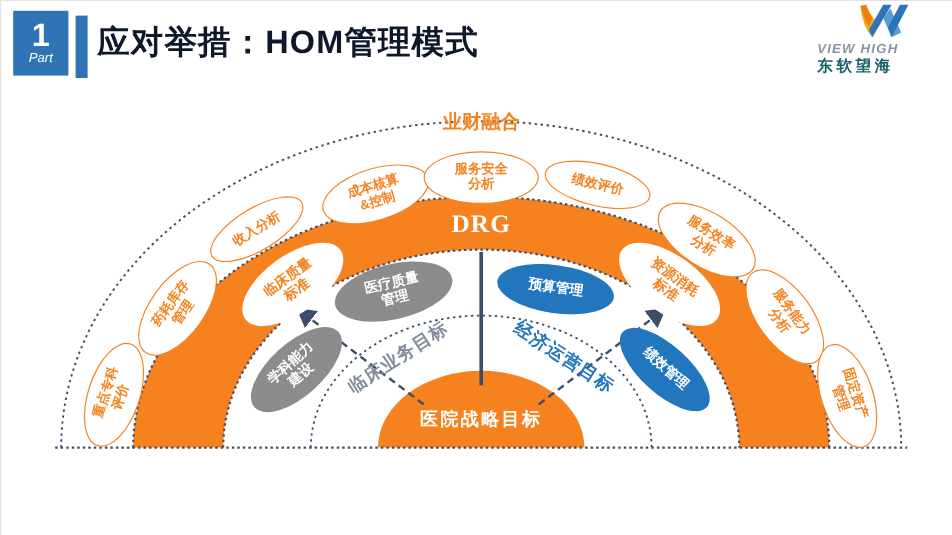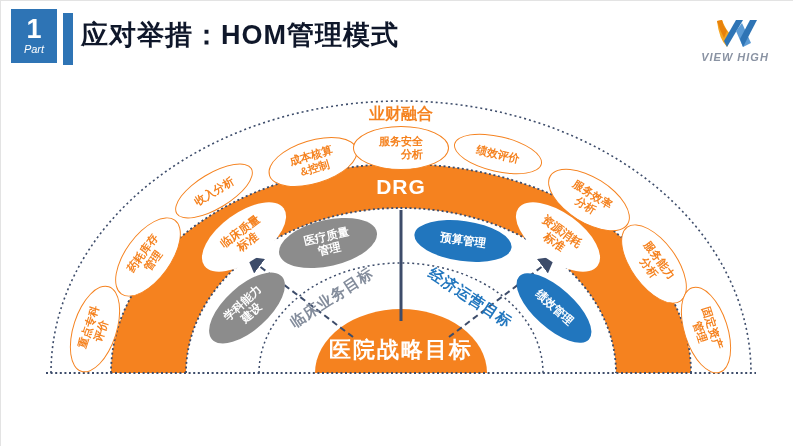--- a/index.html
+++ b/index.html
@@ -16,39 +16,39 @@
     align-items:center; justify-content:center;
   }
   .part-num { font-size:27px; font-weight:bold; line-height:1; }
   .part-word { font-size:11px; line-height:1.1;font-style:italic; }
   .accent-bar { position:absolute; left:62px; top:12px; width:10px; height:52px; background:#2E74B5; }
   .slide-title {
     position:absolute; left:80px; top:16px; font-size:27px; font-weight:bold;
     color:#0f172a; letter-spacing:1px; white-space:nowrap;
   }
   
-  .logo { position:absolute; right:4px; top:16px; width:108px; text-align:center; }
+  .logo { position:absolute; right:4px; top:0; width:108px; }
   .logo-mark { display:block; margin:0 auto; }
   .logo-brand { font-size:11px; font-weight:bold; font-style:italic; color:#8A93A3; letter-spacing:1px; line-height:1.1; }
   .logo-company { font-size:13px; font-weight:bold; color:#16606B; letter-spacing:3px; line-height:1.3; }
   
   .diagram-svg { position:absolute; left:0; top:0; width:793px; height:446px; z-index:0; }
   .dlabel { position:absolute; z-index:2; text-align:center; white-space:nowrap; }
   .oval {
     position:absolute; z-index:2; border-radius:50%;
     display:flex; align-items:center; justify-content:center; text-align:center;
   }
   .oval span { white-space:pre-line; line-height:1.15; display:block; }
   .oval-outer { background:#fff; border:1.5px solid #F5821F; color:#F5821F; font-size:11px; font-weight:bold; }
   .oval-ring  { background:#fff; color:#F5821F; font-size:11.5px; font-weight:bold; }
   .oval-gray  { background:#8C8C8C; color:#fff; font-size:11.5px; font-weight:bold; }
   .oval-blue  { background:#2176BE; color:#fff; font-size:11.5px; font-weight:bold; }
   .top-label   { color:#F5821F; font-size:16px; font-weight:bold; }
   .drg-label   { color:#ffffff; font-size:21px; font-weight:bold; letter-spacing:1px; }
-  .center-label{ color:#ffffff; font-size:22px; font-weight:bold; letter-spacing:2px; }
+  .center-label{ color:#ffffff; font-size:15px; font-weight:bold; letter-spacing:2px; }
   .goal-left  { color:#848D9C; font-size:15px; font-weight:bold; letter-spacing:1px; }
   .goal-right { color:#2176BE; font-size:15px; font-weight:bold; letter-spacing:1px; }
 </style>
 </head>
 <body>
 
 <div class="part-box">
   <div class="part-num">1</div>
   <div class="part-word">Part</div>
 </div>
@@ -57,20 +57,21 @@
 
 <div class="logo">
   <svg class="logo-mark" width="64" height="34" viewBox="0 0 64 34">
     <path d="M14,4 Q16,22 24,30 L29,19 Q22,12 19,3 Z" fill="#F5A623"></path>
     <path d="M14,4 Q17,14 21,21 L24,14 Q20,9 19,3 Z" fill="#E8820C"></path>
     <path d="M24,30 L40,3 L33,3 L21,24 Z" fill="#2E74B5"></path>
     <path d="M33,14 L40,30 L48,26 L39,6 Z" fill="#5B9BD5"></path>
     <path d="M40,30 L54,3 L47,3 L37,22 Z" fill="#2E74B5"></path>
   </svg>
   <div class="logo-brand">VIEW HIGH</div>
+  <div class="logo-company">东软望海</div>
 </div>
 
 <svg class="diagram-svg" viewBox="0 0 793 446">
   <defs>
     <marker id="arrowhead" markerWidth="9" markerHeight="9" refX="6" refY="4.5" orient="auto">
       <path d="M0,0 L8,4.5 L0,9 Z" fill="#3D4C6A"></path>
     </marker>
   </defs>
 
   <path d="M 50,372 A 350,272 0 0 1 750,372" fill="#ffffff" stroke="#3D4C6A" stroke-width="1.6" stroke-dasharray="2 3"></path>
@@ -84,31 +85,31 @@
   <path d="M 314,372 A 86,64 0 0 1 486,372 Z" fill="#F5821F"></path>
 
   <line x1="45" y1="372" x2="755" y2="372" stroke="#3D4C6A" stroke-width="1.8" stroke-dasharray="2 2.6"></line>
 
   <line x1="400" y1="209" x2="400" y2="320" stroke="#3D4C6A" stroke-width="3"></line>
 
   <line x1="352" y1="336" x2="249" y2="258" stroke="#3D4C6A" stroke-width="2" stroke-dasharray="6 4" marker-end="url(#arrowhead)"></line>
   <line x1="448" y1="336" x2="551" y2="258" stroke="#3D4C6A" stroke-width="2" stroke-dasharray="6 4" marker-end="url(#arrowhead)"></line>
 </svg>
 
-<div class="dlabel top-label" style="left:400px; top:113px; transform:translate(-50%,-50%);text-align:right;">业财融合</div>
-<div class="dlabel drg-label" style="left:400px; top:186px; transform:translate(-50%,-50%);">DRG</div>
+<div class="dlabel top-label" style="left:400px; top:101px; transform:translate(-50%,-50%);text-align:right;">业财融合</div>
+<div class="dlabel drg-label" style="left:400px; top:186px; transform:translate(-50%,-50%);font-family:Liberation Serif, serif;">DRG</div>
 <div class="dlabel center-label" style="left:400px; top:349px; transform:translate(-50%,-50%);">医院战略目标</div>
 <div class="dlabel goal-left" style="left:331px; top:297px; transform:translate(-50%,-50%) rotate(-33deg);">临床业务目标</div>
 <div class="dlabel goal-right" style="left:469px; top:297px; transform:translate(-50%,-50%) rotate(33deg);">经济运营目标</div>
 
 <div class="oval oval-outer" style="left:312px; top:161px; width:92px; height:44px; transform:translate(-50%,-50%) rotate(-17deg);">
   <span>成本核算
 &amp;控制</span>
 </div>
-<div class="oval oval-outer" style="left:400px; top:147px; width:96px; height:44px; transform:translate(-50%,-50%);text-align:right;">
+<div class="oval oval-outer" style="left:400px; top:147px; width:96px; height:44px; transform:translate(-50%,-50%);">
   <span>服务安全
 分析</span>
 </div>
 <div class="oval oval-outer" style="left:497px; top:153px; width:90px; height:36px; transform:translate(-50%,-50%) rotate(13deg);">
   <span>绩效评价</span>
 </div>
 <div class="oval oval-outer" style="left:213px; top:190px; width:88px; height:36px; transform:translate(-50%,-50%) rotate(-31deg);">
   <span>收入分析</span>
 </div>
 <div class="oval oval-outer" style="left:588px; top:199px; width:92px; height:46px; transform:translate(-50%,-50%) rotate(32deg);">

